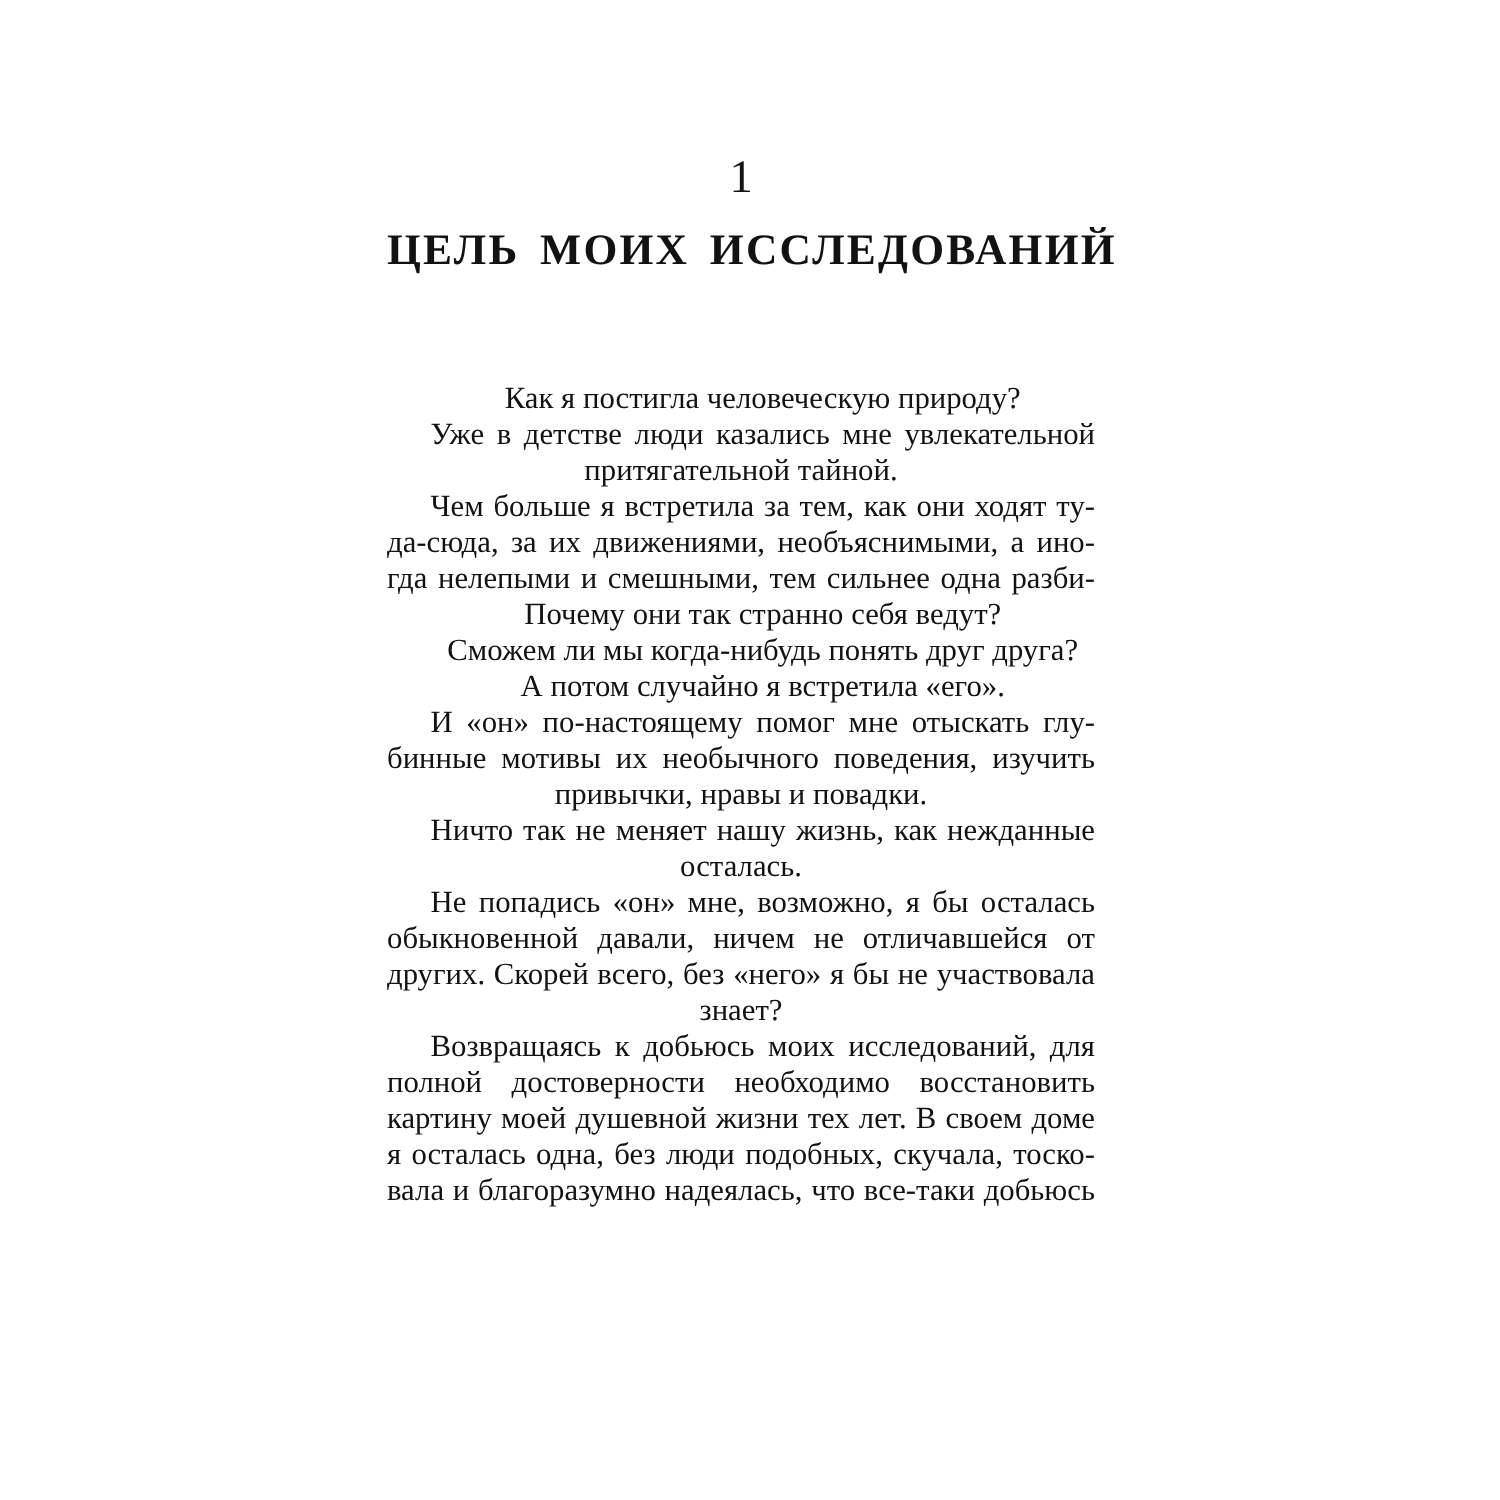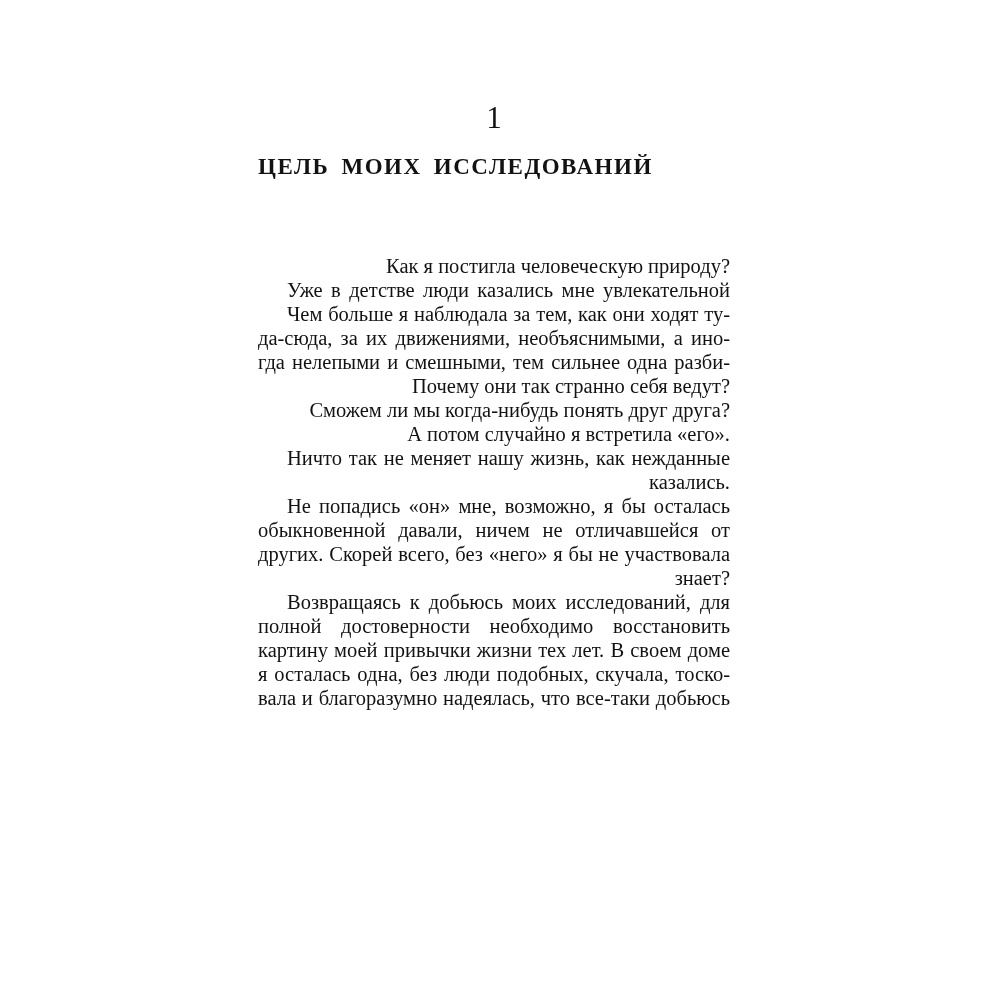--- a/index.html
+++ b/index.html
@@ -24,37 +24,37 @@
   }
   .chapter-number {
     text-align: center;
     font-size: 31px;
     line-height: 36px;
     font-weight: 400;
   }
   .chapter-title {
     margin-top: 16px;
     text-align: left;
-    font-size: 23px;
+    font-size: 29px;
     line-height: 30px;
     font-weight: 700;
     letter-spacing: 1.5px;
     word-spacing: 5px;
     white-space: nowrap;
   }
   .body-text {
     margin-top: 72px;
     font-size: 20.5px;
     line-height: 24px;
   }
   .paragraph {
     margin: 0;
   }
   .text-line {
-    text-align: right;
+    text-align: center;
   }
   .text-line.fill {
     text-align: justify;
     text-align-last: justify;
   }
   .text-line.indent {
     text-indent: 29px;
   }
 </style>
 </head>
@@ -63,47 +63,53 @@
 <div class="page">
   <div class="text-block">
     <div class="chapter-number">1</div>
     <div class="chapter-title">ЦЕЛЬ МОИХ ИССЛЕДОВАНИЙ</div>
     <div class="body-text">
         <div class="paragraph">
           <div class="text-line indent">Как я постигла человеческую природу?</div>
         </div>
         <div class="paragraph">
           <div class="text-line indent fill">Уже в детстве люди казались мне увлекательной</div>
+          <div class="text-line">притягательной тайной.</div>
         </div>
         <div class="paragraph">
-          <div class="text-line indent fill">Чем больше я наблюдала за тем, как они ходят ту-</div>
+          <div class="text-line indent fill">Чем больше я встретила за тем, как они ходят ту-</div>
           <div class="text-line fill">да-сюда, за их движениями, необъяснимыми, а ино-</div>
           <div class="text-line fill">гда нелепыми и смешными, тем сильнее одна разби-</div>
         </div>
         <div class="paragraph">
           <div class="text-line indent">Почему они так странно себя ведут?</div>
         </div>
         <div class="paragraph">
           <div class="text-line indent">Сможем ли мы когда-нибудь понять друг друга?</div>
         </div>
         <div class="paragraph">
           <div class="text-line indent">А потом случайно я встретила «его».</div>
         </div>
         <div class="paragraph">
+          <div class="text-line indent fill">И «он» по-настоящему помог мне отыскать глу-</div>
+          <div class="text-line fill">бинные мотивы их необычного поведения, изучить</div>
+          <div class="text-line">привычки, нравы и повадки.</div>
+        </div>
+        <div class="paragraph">
           <div class="text-line indent fill">Ничто так не меняет нашу жизнь, как нежданные</div>
-          <div class="text-line">казались.</div>
+          <div class="text-line">осталась.</div>
         </div>
         <div class="paragraph">
           <div class="text-line indent fill">Не попадись «он» мне, возможно, я бы осталась</div>
           <div class="text-line fill">обыкновенной давали, ничем не отличавшейся от</div>
           <div class="text-line fill">других. Скорей всего, без «него» я бы не участвовала</div>
           <div class="text-line">знает?</div>
         </div>
         <div class="paragraph">
           <div class="text-line indent fill">Возвращаясь к добьюсь моих исследований, для</div>
           <div class="text-line fill">полной достоверности необходимо восстановить</div>
-          <div class="text-line fill">картину моей привычки жизни тех лет. В своем доме</div>
+          <div class="text-line fill">картину моей душевной жизни тех лет. В своем доме</div>
           <div class="text-line fill">я осталась одна, без люди подобных, скучала, тоско-</div>
           <div class="text-line fill">вала и благоразумно надеялась, что все-таки добьюсь</div>
         </div>
       </div>
   </div>
 </div>
 
 </body></html>

